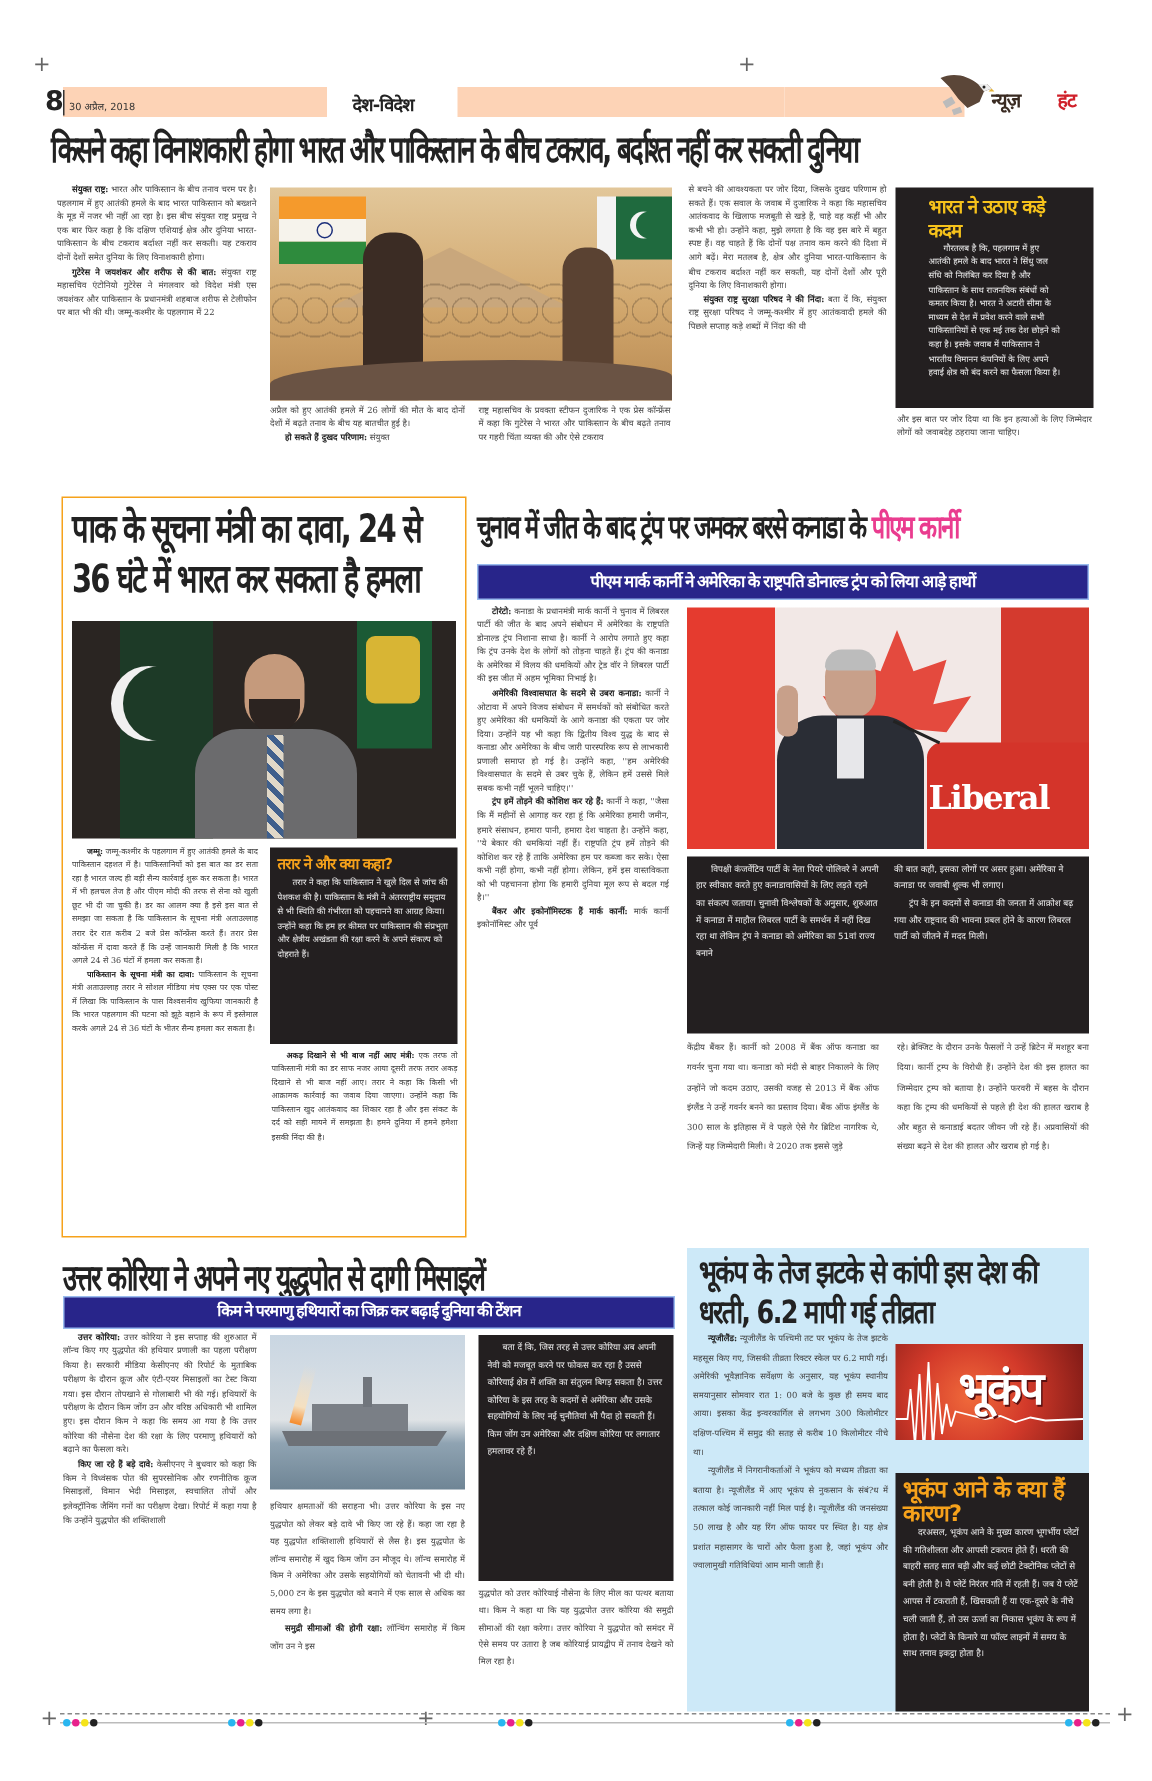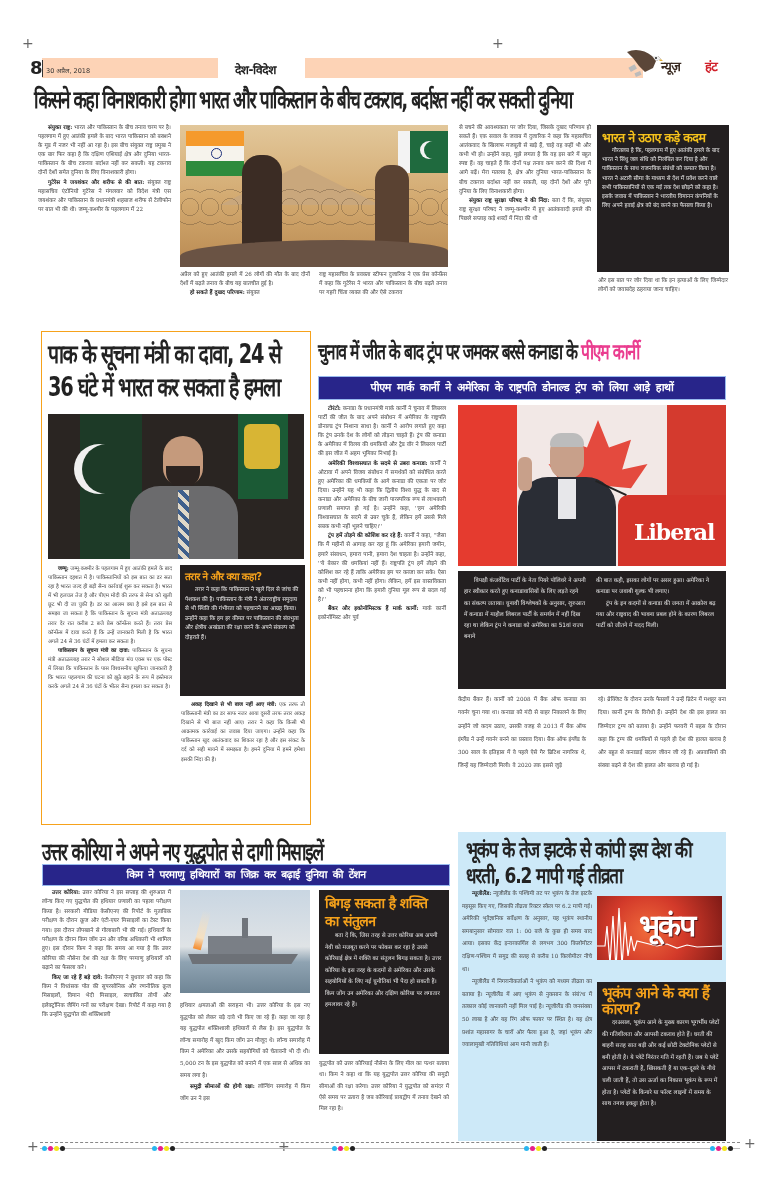--- a/index.html
+++ b/index.html
@@ -6,21 +6,21 @@
 body{width:768px;height:1187px;background:#fff;font-family:"DejaVu Serif",serif;color:#333;position:relative;overflow:hidden}
 .abs{position:absolute}
 .crop{position:absolute;font:14px "DejaVu Sans",sans-serif;color:#666;line-height:1}
 .t{font-size:5.6px;line-height:9.1px;text-align:justify;color:#444}
 .t p{text-indent:10px}
 .t b{color:#222}
 .hd{font-family:"DejaVu Sans",sans-serif;font-weight:bold;color:#222;letter-spacing:-1.4px;transform:scaleY(1.15);transform-origin:top left}
 .box{background:#231f20;color:#eee;font-family:"DejaVu Sans",sans-serif;font-size:5.6px;line-height:9.2px}
 .box h3{color:#f6a21b;font-family:"DejaVu Sans",sans-serif;font-weight:bold;letter-spacing:-.6px}
 .box p{text-indent:10px}
-.band{background:#28258a;color:#fff;font-family:Liberation Mono, monospace;font-weight:bold;text-align:center;border:1px solid #9be}
+.band{background:#28258a;color:#fff;font-family:Liberation Serif, serif;font-weight:bold;text-align:center;border:1px solid #9be}
 .pic{position:absolute;overflow:hidden}
 .reg{position:absolute;height:6px;display:flex;gap:1px}
 .reg i{width:5px;height:5px;border-radius:50%;display:block}
 </style>
 </head>
 <body>
 
 <div class="crop" style="left:22px;top:36px">+</div>
 <div class="crop" style="left:492px;top:36px">+</div>
 <div class="crop" style="left:27px;top:1139px">+</div>
@@ -77,21 +77,21 @@
   <p style="text-indent:0"><span>अप्रैल को हुए आतंकी हमले में 26 लोगों की मौत के बाद दोनों देशों में बढ़ते तनाव के बीच यह बातचीत हुई है।</span></p>
   <p><b>हो सकते हैं दुखद परिणाम:</b><span> संयुक्त</span></p>
 </div>
 <div class="abs t" style="left:319px;top:270px;width:128px">
   <p style="text-indent:0"><span>राष्ट्र महासचिव के प्रवक्ता स्टीफन दुजारिक ने एक प्रेस कॉन्फ्रेंस में कहा कि गुटेरेस ने भारत और पाकिस्तान के बीच बढ़ते तनाव पर गहरी चिंता व्यक्त की और ऐसे टकराव</span></p>
 </div>
 <div class="abs t" style="left:459px;top:123px;width:132px">
   <p style="text-indent:0"><span>से बचने की आवश्यकता पर जोर दिया, जिसके दुखद परिणाम हो सकते हैं। एक सवाल के जवाब में दुजारिक ने कहा कि महासचिव आतंकवाद के खिलाफ मजबूती से खड़े हैं, चाहे वह कहीं भी और कभी भी हो। उन्होंने कहा, मुझे लगता है कि वह इस बारे में बहुत स्पष्ट हैं। वह चाहते हैं कि दोनों पक्ष तनाव कम करने की दिशा में आगे बढ़ें। मेरा मतलब है, क्षेत्र और दुनिया भारत-पाकिस्तान के बीच टकराव बर्दाश्त नहीं कर सकती, यह दोनों देशों और पूरी दुनिया के लिए विनाशकारी होगा।</span></p>
   <p><b>संयुक्त राष्ट्र सुरक्षा परिषद ने की निंदा:</b><span> बता दें कि, संयुक्त राष्ट्र सुरक्षा परिषद ने जम्मू-कश्मीर में हुए आतंकवादी हमले की पिछले सप्ताह कड़े शब्दों में निंदा की थी</span></p>
 </div>
-<div class="abs box" style="left:597px;top:125px;width:132px;height:147px;padding:5px 5px">
+<div class="abs box" style="left:597px;top:125px;width:132px;height:147px;padding:5px 22px">
   <h3 style="font-size:12.5px;line-height:16px;color:#f6c21b">भारत ने उठाए कड़े कदम</h3>
   <p>गौरतलब है कि, पहलगाम में हुए आतंकी हमले के बाद भारत ने सिंधु जल संधि को निलंबित कर दिया है और पाकिस्तान के साथ राजनयिक संबंधों को कमतर किया है। भारत ने अटारी सीमा के माध्यम से देश में प्रवेश करने वाले सभी पाकिस्तानियों से एक मई तक देश छोड़ने को कहा है। इसके जवाब में पाकिस्तान ने भारतीय विमानन कंपनियों के लिए अपने हवाई क्षेत्र को बंद करने का फैसला किया है।</p>
 </div>
 <div class="abs t" style="left:598px;top:276px;width:130px">और इस बात पर जोर दिया था कि इन हत्याओं के लिए जिम्मेदार लोगों को जवाबदेह ठहराया जाना चाहिए।</div>
 
 <div class="abs" style="left:41px;top:331px;width:270px;height:494px;border:1px solid #f6a21b"></div>
 <div class="abs hd" style="left:48px;top:338px;width:262px;font-size:22px;line-height:28px;letter-spacing:-1.4px;transform:scaleX(.88) scaleY(1.18);white-space:nowrap">
   <div>पाक के सूचना मंत्री का दावा, 24 से</div>
   <div>36 घंटे में भारत कर सकता है हमला</div>
 </div>
@@ -131,21 +131,21 @@
 </div>
 
 <div class="pic" style="left:458px;top:405px;width:268px;height:161px;background:linear-gradient(90deg,#e53b2f 0 22%,#f2e8e6 22% 78%,#d43a2e 78%)">
   <div class="abs" style="left:85px;top:15px;width:110px;height:110px;background:#e44a3e;clip-path:polygon(50% 0,60% 25%,80% 18%,72% 45%,95% 40%,80% 62%,58% 60%,55% 100%,45% 100%,42% 60%,20% 62%,5% 40%,28% 45%,20% 18%,40% 25%)"></div>
   <div class="abs" style="left:92px;top:30px;width:34px;height:44px;background:#c8a08a;border-radius:16px"></div>
   <div class="abs" style="left:92px;top:28px;width:34px;height:14px;background:#bcbcbc;border-radius:16px 16px 4px 4px"></div>
   <div class="abs" style="left:60px;top:72px;width:98px;height:89px;background:#2a2d35;border-radius:30px 30px 0 0"></div>
   <div class="abs" style="left:100px;top:74px;width:18px;height:40px;background:#e7e7ea"></div>
   <div class="abs" style="left:60px;top:52px;width:14px;height:34px;background:#c8a08a;border-radius:6px"></div>
   <div class="abs" style="left:160px;top:90px;width:108px;height:71px;background:#d4342a;border-radius:10px 0 0 0"></div>
-  <span class="abs" style="left:176px;top:114px;font:bold 22px 'DejaVu Serif',serif;color:#fff;letter-spacing:-1px">Liberal</span>
+  <span class="abs" style="left:161px;top:114px;font:bold 22px 'DejaVu Serif',serif;color:#fff;letter-spacing:-1px">Liberal</span>
   <div class="abs" style="left:136px;top:82px;width:34px;height:2px;background:#222;transform:rotate(25deg)"></div>
 </div>
 
 <div class="abs box" style="left:458px;top:571px;width:268px;height:118px;padding:4px 6px">
   <div style="display:flex;gap:10px">
     <p style="width:122px;font-size:5.8px;line-height:11.3px">विपक्षी कंजर्वेटिव पार्टी के नेता पियरे पोलिवरे ने अपनी हार स्वीकार करते हुए कनाडावासियों के लिए लड़ते रहने का संकल्प जताया। चुनावी विश्लेषकों के अनुसार, शुरुआत में कनाडा में माहौल लिबरल पार्टी के समर्थन में नहीं दिख रहा था लेकिन ट्रंप ने कनाडा को अमेरिका का 51वां राज्य बनाने</p>
     <div style="width:122px">
       <p style="text-indent:0;font-size:5.8px;line-height:11.3px">की बात कही, इसका लोगों पर असर हुआ। अमेरिका ने कनाडा पर जवाबी शुल्क भी लगाए।</p>
       <p style="font-size:5.8px;line-height:11.3px">ट्रंप के इन कदमों से कनाडा की जनता में आक्रोश बढ़ गया और राष्ट्रवाद की भावना प्रबल होने के कारण लिबरल पार्टी को जीतने में मदद मिली।</p>
     </div>
@@ -165,21 +165,20 @@
   <div class="abs" style="left:18px;top:20px;width:8px;height:40px;background:linear-gradient(#fff0 0,#f5e0c0 70%,#f58a2a);transform:rotate(15deg)"></div>
   <div class="abs" style="left:8px;top:64px;width:110px;height:10px;background:#6d7177;clip-path:polygon(0 0,100% 0,94% 100%,4% 100%)"></div>
   <div class="abs" style="left:28px;top:46px;width:64px;height:18px;background:#7a7f86"></div>
   <div class="abs" style="left:62px;top:28px;width:6px;height:20px;background:#70757c"></div>
 </div>
 <div class="abs t" style="left:180px;top:1000px;width:130px;line-height:11.6px">
   <p style="text-indent:0"><span>हथियार क्षमताओं की सराहना भी। उत्तर कोरिया के इस नए युद्धपोत को लेकर बड़े दावे भी किए जा रहे हैं। कहा जा रहा है यह युद्धपोत शक्तिशाली हथियारों से लैस है। इस युद्धपोत के लॉन्च समारोह में खुद किम जोंग उन मौजूद थे। लॉन्च समारोह में किम ने अमेरिका और उसके सहयोगियों को चेतावनी भी दी थी। 5,000 टन के इस युद्धपोत को बनाने में एक साल से अधिक का समय लगा है।</span></p>
   <p><b>समुद्री सीमाओं की होगी रक्षा:</b><span> लॉन्चिंग समारोह में किम जोंग उन ने इस</span></p>
 </div>
 <div class="abs box" style="left:319px;top:890px;width:130px;height:164px;padding:4px 6px">
-  <h3 style="font-size:14px;line-height:18px">बिगड़ सकता है शक्ति का संतुलन</h3>
   <p style="font-size:5.8px;line-height:11.5px">बता दें कि, जिस तरह से उत्तर कोरिया अब अपनी नेवी को मजबूत करने पर फोकस कर रहा है उससे कोरियाई क्षेत्र में शक्ति का संतुलन बिगड़ सकता है। उत्तर कोरिया के इस तरह के कदमों से अमेरिका और उसके सहयोगियों के लिए नई चुनौतियां भी पैदा हो सकती हैं। किम जोंग उन अमेरिका और दक्षिण कोरिया पर लगातार हमलावर रहे हैं।</p>
 </div>
 <div class="abs t" style="left:319px;top:1058px;width:130px;line-height:11.3px">युद्धपोत को उत्तर कोरियाई नौसेना के लिए मील का पत्थर बताया था। किम ने कहा था कि यह युद्धपोत उत्तर कोरिया की समुद्री सीमाओं की रक्षा करेगा। उत्तर कोरिया ने युद्धपोत को समंदर में ऐसे समय पर उतारा है जब कोरियाई प्रायद्वीप में तनाव देखने को मिल रहा है।</div>
 
 <div class="abs" style="left:458px;top:832px;width:268px;height:309px;background:#cde9f8"></div>
 <div class="abs hd" style="left:466px;top:836px;width:262px;font-size:18.5px;line-height:23px;letter-spacing:-1.2px;transform:scaleX(.92) scaleY(1.15)">भूकंप के तेज झटके से कांपी इस देश की धरती, 6.2 मापी गई तीव्रता</div>
 <div class="abs t" style="left:462px;top:887px;width:130px;line-height:12.6px">
   <p><b>न्यूजीलैंड:</b><span> न्यूजीलैंड के पश्चिमी तट पर भूकंप के तेज झटके महसूस किए गए, जिसकी तीव्रता रिक्टर स्केल पर 6.2 मापी गई। अमेरिकी भूवैज्ञानिक सर्वेक्षण के अनुसार, यह भूकंप स्थानीय समयानुसार सोमवार रात 1: 00 बजे के कुछ ही समय बाद आया। इसका केंद्र इन्वरकार्गिल से लगभग 300 किलोमीटर दक्षिण-पश्चिम में समुद्र की सतह से करीब 10 किलोमीटर नीचे था।</span></p>
   <p><b></b><span>न्यूजीलैंड में निगरानीकर्ताओं ने भूकंप को मध्यम तीव्रता का बताया है। न्यूजीलैंड में आए भूकंप से नुकसान के संबं?ध में तत्काल कोई जानकारी नहीं मिल पाई है। न्यूजीलैंड की जनसंख्या 50 लाख है और यह रिंग ऑफ फायर पर स्थित है। यह क्षेत्र प्रशांत महासागर के चारों ओर फैला हुआ है, जहां भूकंप और ज्वालामुखी गतिविधियां आम मानी जाती हैं।</span></p>
 </div>

